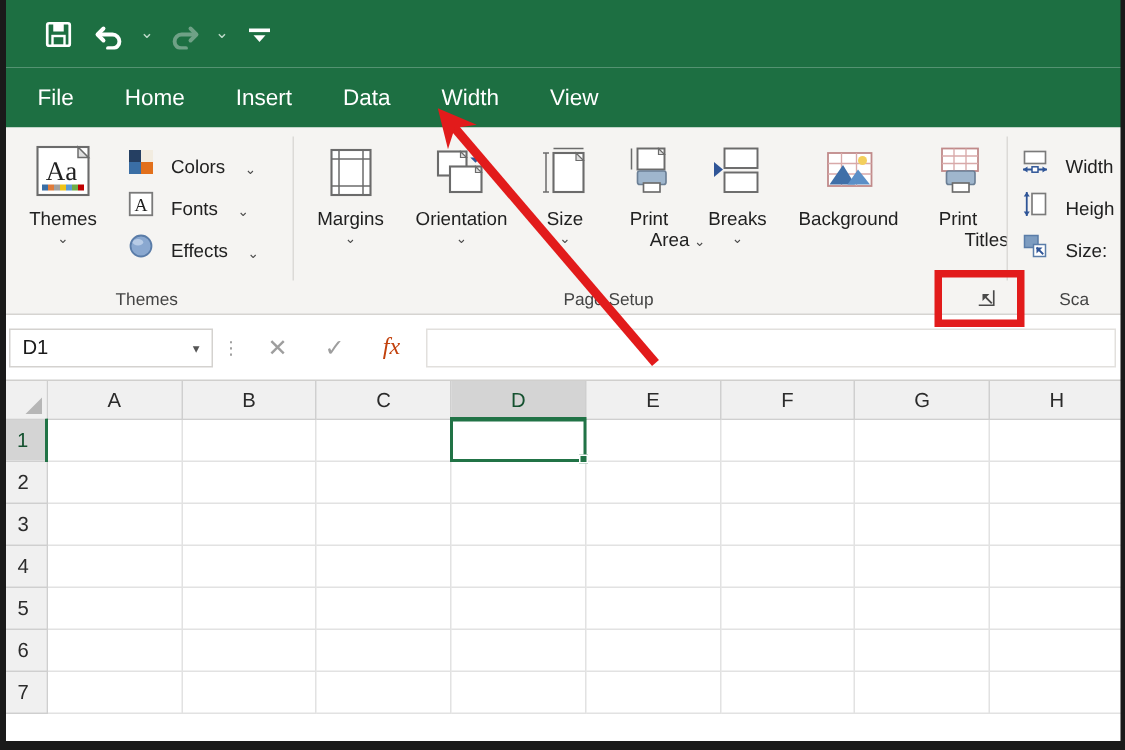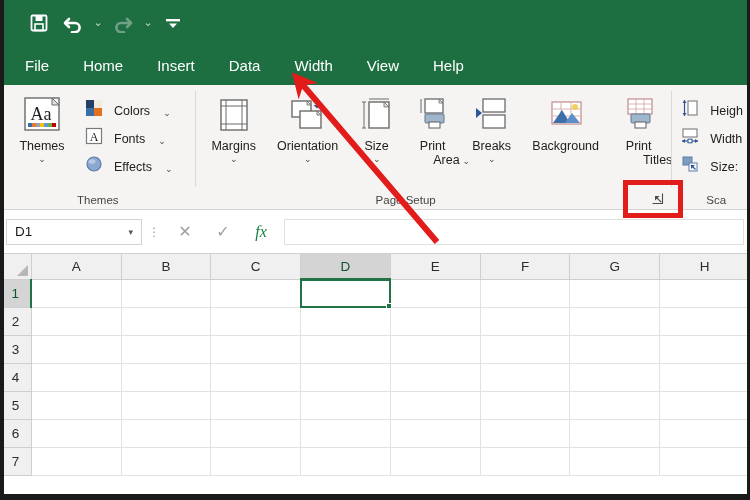--- a/index.html
+++ b/index.html
@@ -86,21 +86,21 @@
     padding: 0 6px; border-bottom: 1px solid #d0cfcd;
   }
   .namebox {
     width: 136px; height: 26px; border: 1px solid #d4d2cf; background: #fff;
     display: flex; align-items: center; padding: 0 8px; font-size: 13.5px; color: #1a1a1a; text-align: right;
   }
   .namebox .nb-caret { margin-left: auto; font-size: 9px; color: #555; }
   .fb-dots { width: 24px; text-align: center; color: #9b9b9b; font-size: 12px; letter-spacing: 0; line-height: 1; }
   .fb-icons { display: flex; align-items: center; gap: 0; }
   .fb-ico { width: 38px; height: 26px; display: flex; align-items: center; justify-content: center; }
-  .fx { font-family: "Liberation Serif", serif; font-style: italic; font-size: 16px; color: #15803d; }
+  .fx { font-family: "Liberation Serif", serif; font-style: italic; font-size: 16px; color: #c2410c; }
   .fb-input {
     flex: 1; height: 26px; border: 1px solid #e2e0dd; border-left: 1px solid #e2e0dd;
     background: #fff; margin-left: 4px; font-size: 13px; padding: 0 6px; color: #1a1a1a;
     outline: none;
   }
 
   
   .grid-wrap { position: relative; height: 222px; background: #fff; overflow: hidden; }
   table.grid { border-collapse: collapse; table-layout: fixed; width: 100%; }
   table.grid th, table.grid td { padding: 0; }
@@ -180,21 +180,20 @@
     </div>
   </div>
 
   <div class="tabstrip">
     <div class="tab">File</div>
     <div class="tab">Home</div>
     <div class="tab">Insert</div>
     <div class="tab">Data</div>
     <div class="tab">Width</div>
     <div class="tab">View</div>
-    <div class="tab">Help</div>
   </div>
 
   <div class="ribbon">
 
     <div class="group" style="width:204px">
       <div class="group-body" style="padding-left:10px; gap:6px">
         <div class="bigbtn" style="width:64px">
           <div class="ico">
             <svg width="42" height="42" viewBox="0 0 42 42">
               <rect x="4" y="3" width="34" height="32" fill="#ffffff" stroke="#6b6b6b" stroke-width="1.4"></rect>
@@ -373,39 +372,39 @@
       </div>
       <div class="group-sep"></div>
     </div>
 
     <div class="group" style="width:81px; overflow:hidden">
       <div class="group-body" style="padding-left:4px">
         <div style="display:flex; flex-direction:column; gap:3px; padding-top:2px">
           <div class="smallrow">
             <div class="ico">
               <svg width="18" height="18" viewBox="0 0 18 18">
-                <rect x="7" y="2" width="9" height="14" fill="#fff" stroke="#7a7a7a" stroke-width="1.1"></rect>
-                <line x1="3.5" y1="1" x2="3.5" y2="17" stroke="#2f5597" stroke-width="1.2"></line>
-                <path d="M3.5 1 L1.5 4 L5.5 4 Z" fill="#2f5597"></path>
-                <path d="M3.5 17 L1.5 14 L5.5 14 Z" fill="#2f5597"></path>
-              </svg>
-            </div>
-            <div class="lbl">Heigh</div>
-          </div>
-          <div class="smallrow">
-            <div class="ico">
-              <svg width="18" height="18" viewBox="0 0 18 18">
                 <rect x="2" y="2" width="14" height="8" fill="#fff" stroke="#7a7a7a" stroke-width="1.1"></rect>
                 <line x1="1" y1="14" x2="17" y2="14" stroke="#2f5597" stroke-width="1.2"></line>
                 <path d="M1 14 L4 12 L4 16 Z" fill="#2f5597"></path>
                 <path d="M17 14 L14 12 L14 16 Z" fill="#2f5597"></path>
                 <rect x="7" y="12.2" width="4" height="3.6" fill="#fff" stroke="#2f5597" stroke-width="1"></rect>
               </svg>
             </div>
             <div class="lbl">Width</div>
+          </div>
+          <div class="smallrow">
+            <div class="ico">
+              <svg width="18" height="18" viewBox="0 0 18 18">
+                <rect x="7" y="2" width="9" height="14" fill="#fff" stroke="#7a7a7a" stroke-width="1.1"></rect>
+                <line x1="3.5" y1="1" x2="3.5" y2="17" stroke="#2f5597" stroke-width="1.2"></line>
+                <path d="M3.5 1 L1.5 4 L5.5 4 Z" fill="#2f5597"></path>
+                <path d="M3.5 17 L1.5 14 L5.5 14 Z" fill="#2f5597"></path>
+              </svg>
+            </div>
+            <div class="lbl">Heigh</div>
           </div>
           <div class="smallrow">
             <div class="ico">
               <svg width="18" height="18" viewBox="0 0 18 18">
                 <rect x="2" y="2" width="9" height="8" fill="#7d9cc0" stroke="#5a7ca8" stroke-width="1"></rect>
                 <rect x="8" y="8" width="8" height="8" fill="#fff" stroke="#5a7ca8" stroke-width="1"></rect>
                 <path d="M14.5 14.5 L10 10" stroke="#2f5597" stroke-width="1.2"></path>
                 <path d="M10 14 L10 10 L14 10 Z" fill="#2f5597"></path>
               </svg>
             </div>

